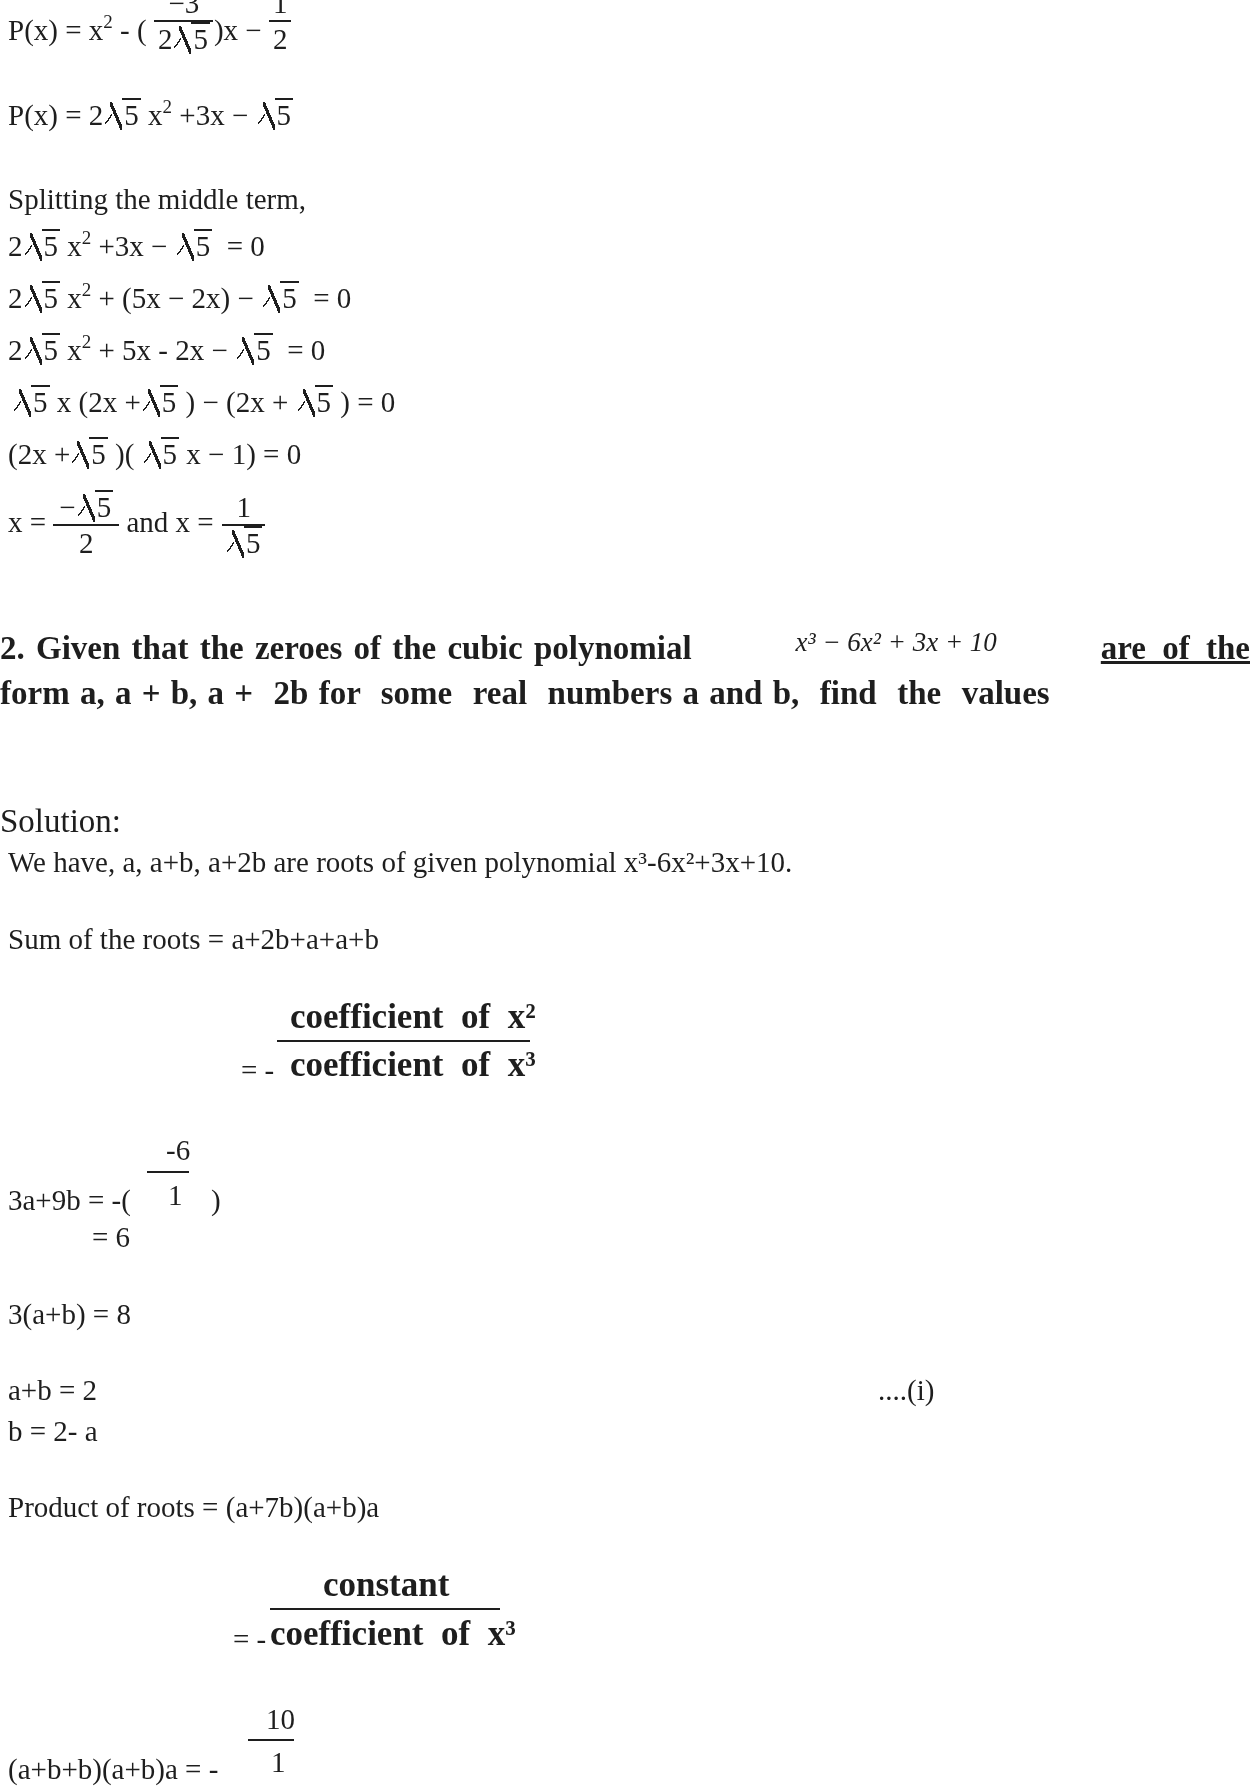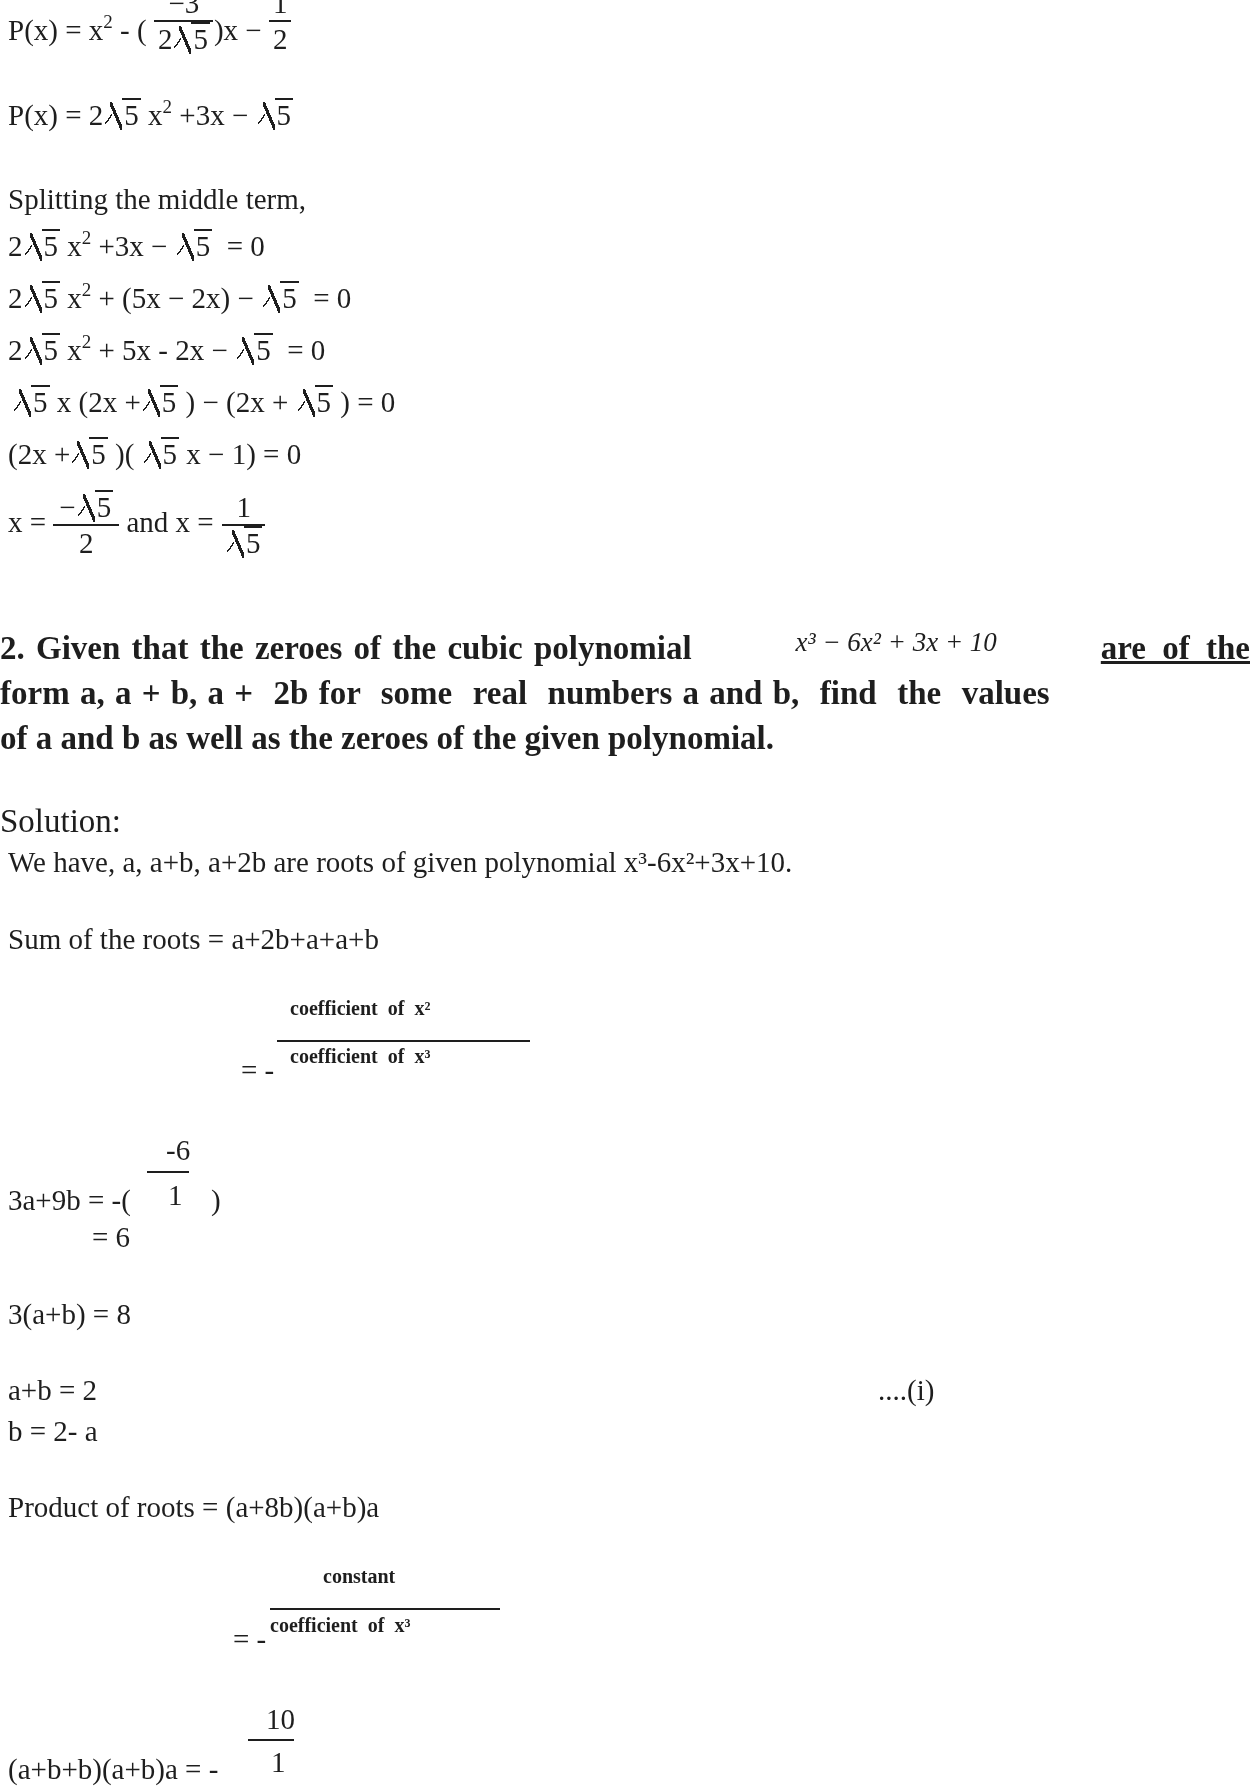--- a/index.html
+++ b/index.html
@@ -17,21 +17,21 @@
     background:
       linear-gradient(to bottom right, transparent 46%, #1e1e1e 46%, #1e1e1e 58%, transparent 58%) 2px 12px / 7px 10px no-repeat,
       linear-gradient(to top right, transparent 44%, #1e1e1e 44%, #1e1e1e 58%, transparent 58%) 7px 0 / 12px 28px no-repeat;
   }
   .sqrt .rad { border-top: 2px solid #1e1e1e; padding: 0 2px; display: inline-block; line-height: 30px; }
   .frac { display: inline-flex; flex-direction: column; align-items: center; vertical-align: middle; }
   .frac .num { border-bottom: 2px solid #1e1e1e; padding: 0 4px; line-height: 34px; }
   .frac .den { line-height: 34px; padding: 0 4px; }
   .q { font-family: "Liberation Serif", serif; font-weight: bold; font-size: 33px; line-height: 45px; }
   .poly-inline { font-weight: normal; font-size: 27px; font-style: italic; }
-  .bold-frac { font-weight: bold; font-size: 20px; }
+  .bold-frac { font-weight: bold; font-size: 35px; }
   .rule { position: absolute; height: 2px; background: #1e1e1e; }
 </style>
 </head>
 <body>
 
 <div class="abs t" style="left:0; top:10px;">
   <span>P(x) = x</span><span class="sup">2</span><span> - (</span>
   <span class="frac" style="margin-top:-24px;">
     <span class="num" style="padding:0 14px;">−3</span>
     <span class="den"><span>2</span><span class="sqrt"><span class="rad">5</span></span></span>
@@ -80,21 +80,20 @@
   </span>
 </div>
 
 <div class="abs q" style="left:0; top:626px; width:1144px;">
   <div style="display:flex; justify-content:space-between; width:1250px;">
     <span><span>2.</span><span style="word-spacing:3px;"> Given that the zeroes of the cubic polynomial </span></span>
     <span class="poly-inline" style="margin-top:-6px;">x³ − 6x² + 3x + 10</span>
     <span style="word-spacing:8px;text-decoration:underline;"> are of the</span>
   </div>
   <div style="white-space:pre; word-spacing:2px;">form a, a + b, a +  2b for  some  real  numbers a and b,  find  the  values</div>
-  <div>of a and b as well as the zeroes of the given polynomial.</div>
 </div>
 
 <div class="abs" style="left:0; top:803px; font-weight:normal; font-size:33px;">Solution:</div>
 <div class="abs t" style="left:0; top:845px;">We have, a, a+b, a+2b are roots of given polynomial x³-6x²+3x+10.</div>
 <div class="abs t" style="left:0; top:922px;">Sum of the roots = a+2b+a+a+b</div>
 
 <div class="abs bold-frac" style="left:290px; top:997px; white-space:pre;">coefficient  of  x²</div>
 <div class="rule" style="left:277px; top:1040px; width:253px;"></div>
 <div class="abs t" style="left:233px; top:1053px;">= -</div>
 <div class="abs bold-frac" style="left:290px; top:1045px; white-space:pre;">coefficient  of  x³</div>
@@ -104,21 +103,21 @@
 <div class="abs t" style="left:0; top:1183px;">3a+9b = -(</div>
 <div class="abs t" style="left:160px; top:1178px;">1</div>
 <div class="abs t" style="left:203px; top:1183px;">)</div>
 <div class="abs t" style="left:84px; top:1220px;">= 6</div>
 
 <div class="abs t" style="left:0; top:1297px;">3(a+b) = 8</div>
 <div class="abs t" style="left:0; top:1373px;">a+b = 2</div>
 <div class="abs t" style="left:870px; top:1373px;">....(i)</div>
 <div class="abs t" style="left:0; top:1414px;">b = 2- a</div>
 
-<div class="abs t" style="left:0; top:1490px;">Product of roots = (a+8b)(a+b)a</div>
+<div class="abs t" style="left:0; top:1490px;">Product of roots = (a+7b)(a+b)a</div>
 
 <div class="abs bold-frac" style="left:323px; top:1565px;">constant</div>
 <div class="rule" style="left:270px; top:1608px; width:230px;"></div>
 <div class="abs t" style="left:225px; top:1622px;">= -</div>
 <div class="abs bold-frac" style="left:270px; top:1614px; white-space:pre;">coefficient  of  x³</div>
 
 <div class="abs t" style="left:258px; top:1702px;">10</div>
 <div class="rule" style="left:248px; top:1739px; width:46px;"></div>
 <div class="abs t" style="left:0; top:1752px;">(a+b+b)(a+b)a = -</div>
 <div class="abs t" style="left:263px; top:1745px;">1</div>

